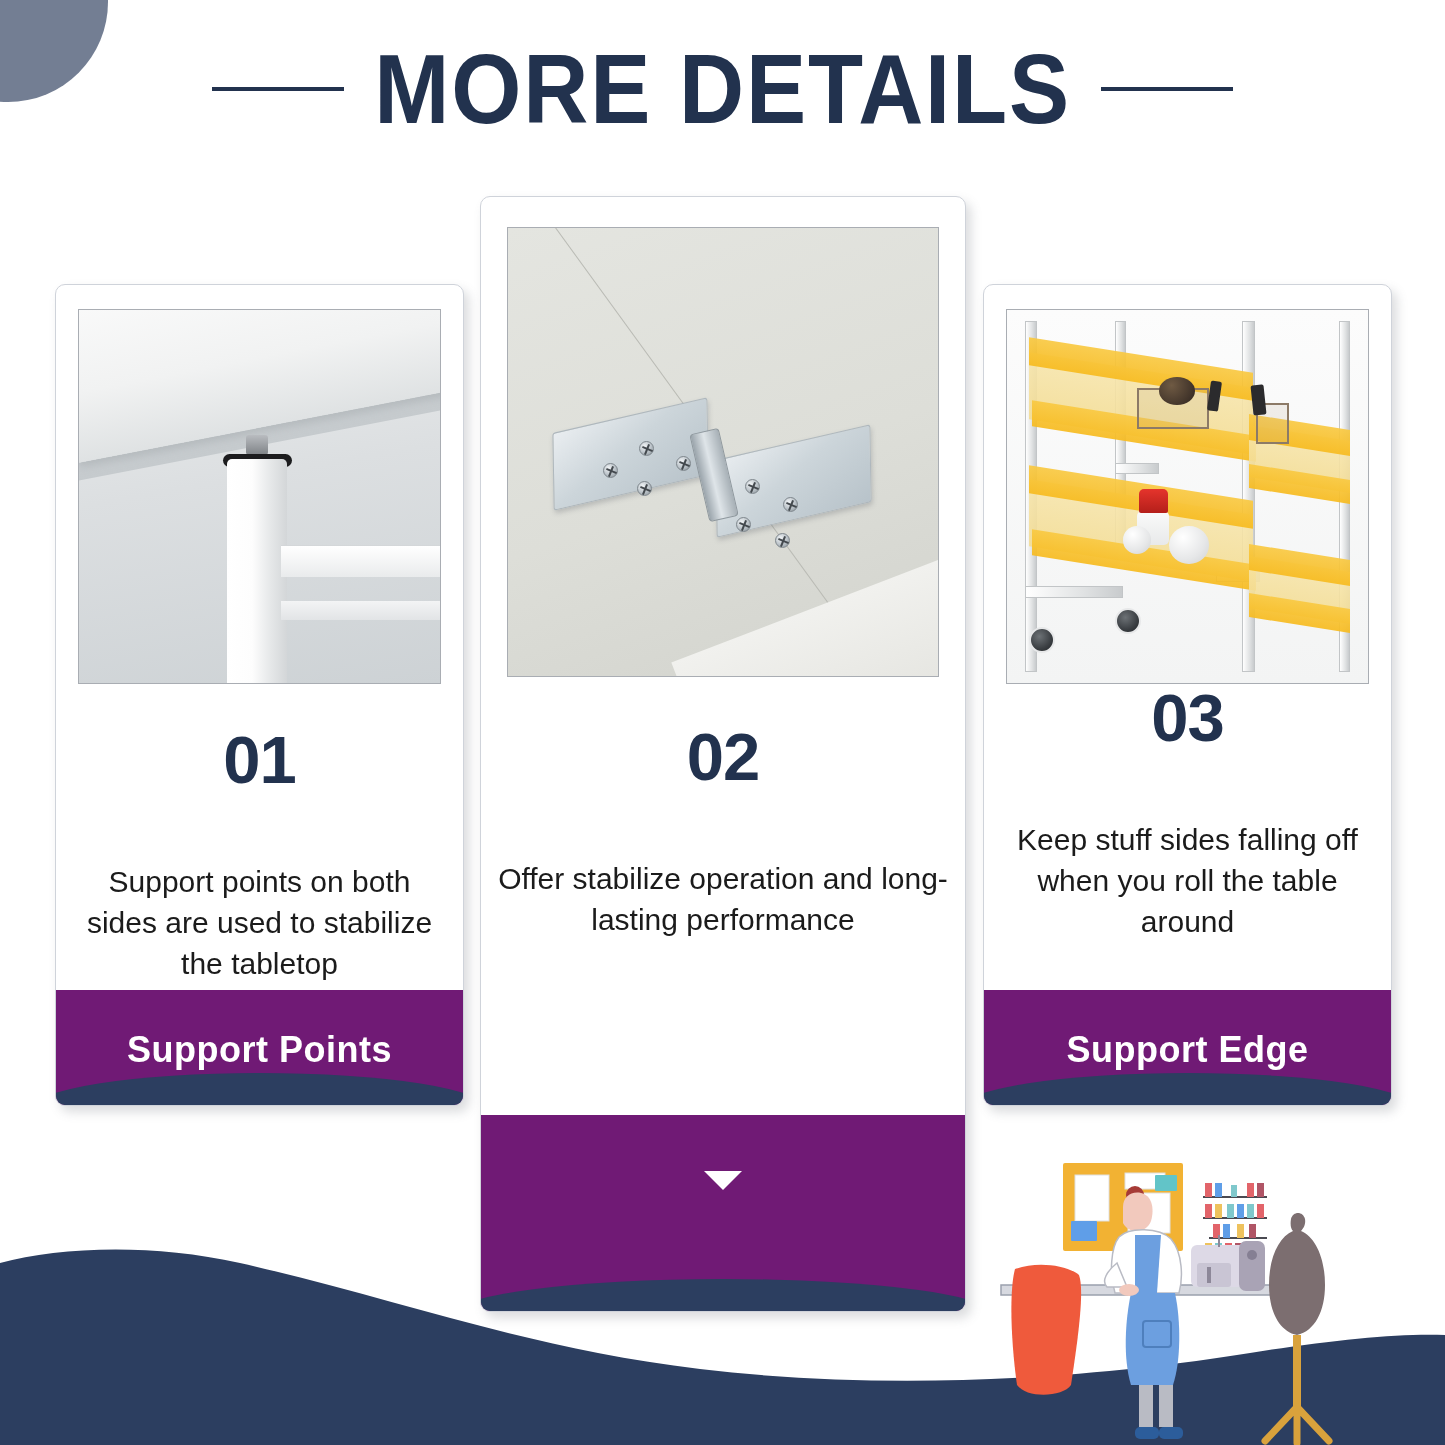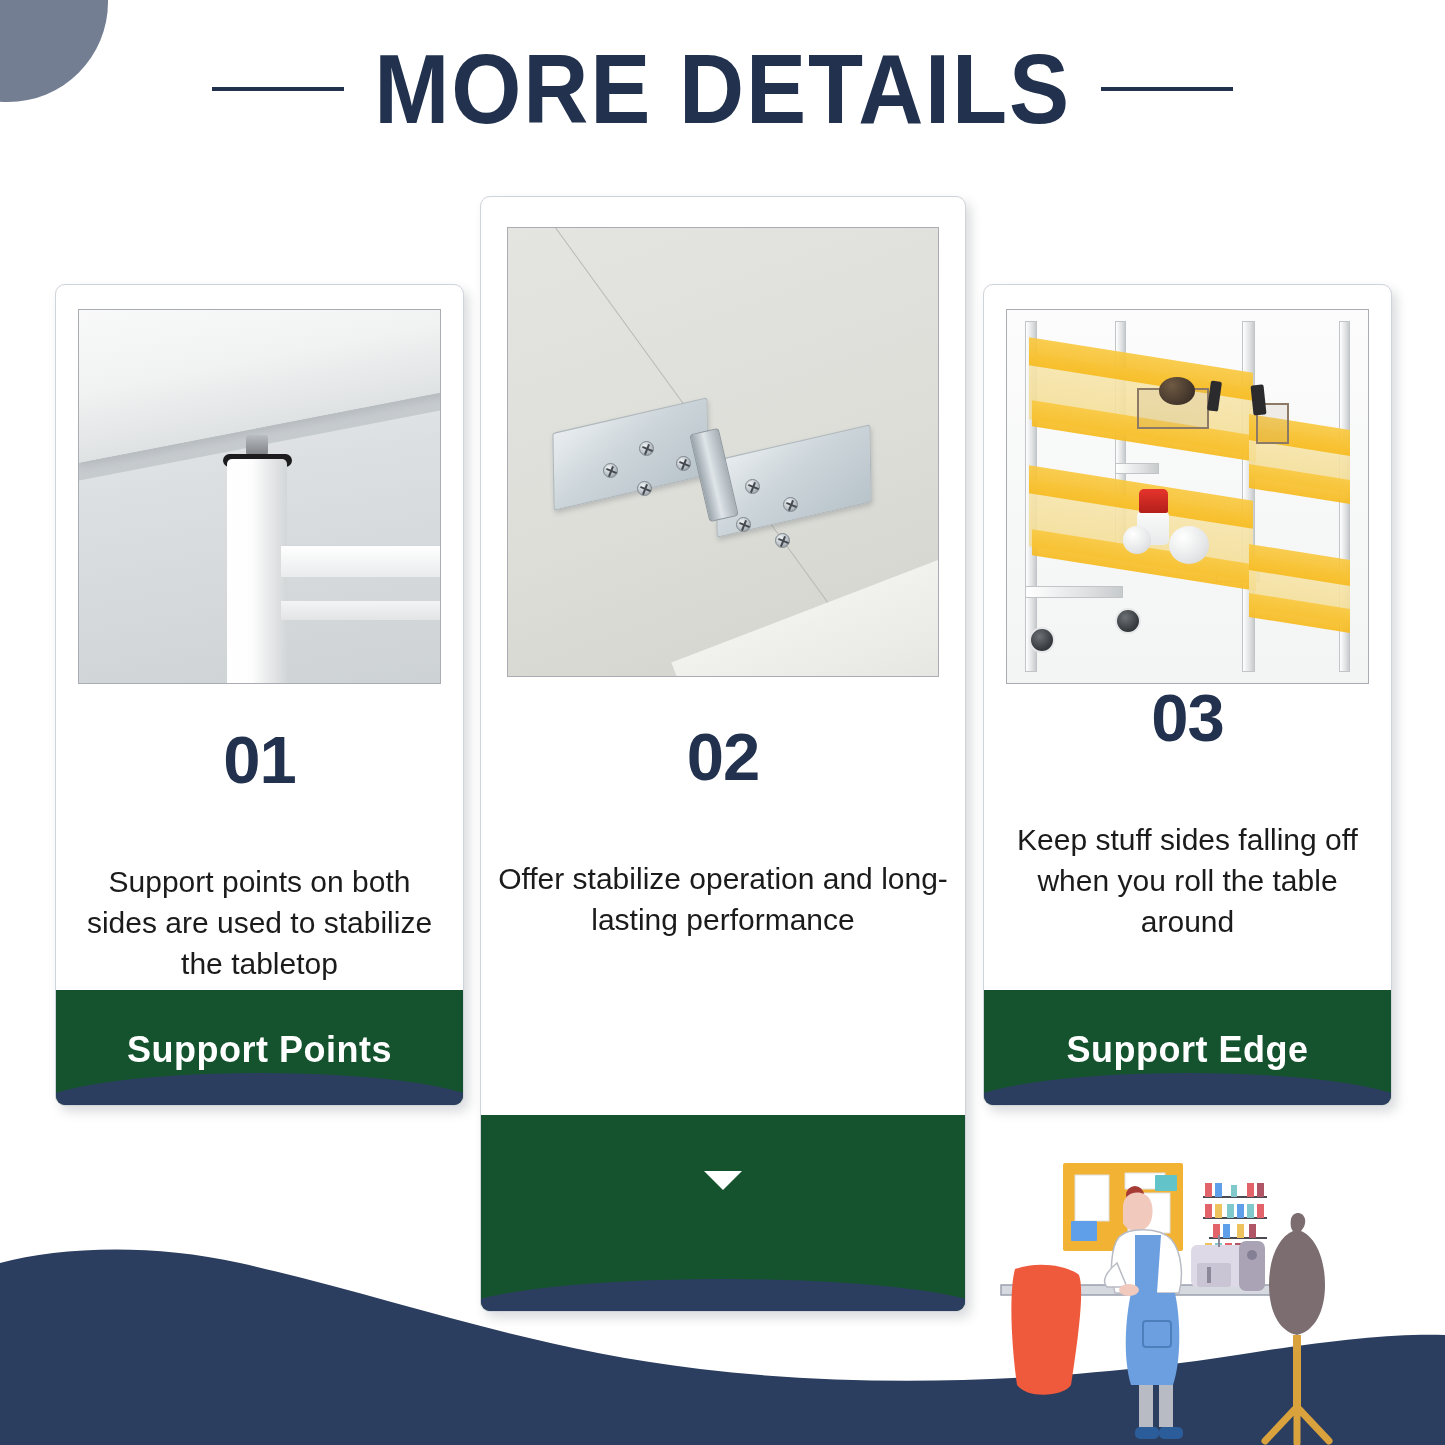--- a/index.html
+++ b/index.html
@@ -96,21 +96,21 @@
   .c3 .card-number{ }
   .card-desc{
     margin-top:40px;
     font-size:30px;
     line-height:1.37;
     color:#1b1b1b;
     font-weight:400;
   }
 
   .card-footer{
-    background:#14532d;
+    background:#701a75;
     color:#ffffff;
     text-align:center;
     position:relative;
     flex:none;
   }
   .c1 .card-footer, .c3 .card-footer{ height:115px; }
   .c2 .card-footer{ height:196px; }
   .footer-curve{
     position:absolute;
     left:-6%; bottom:-40px;

